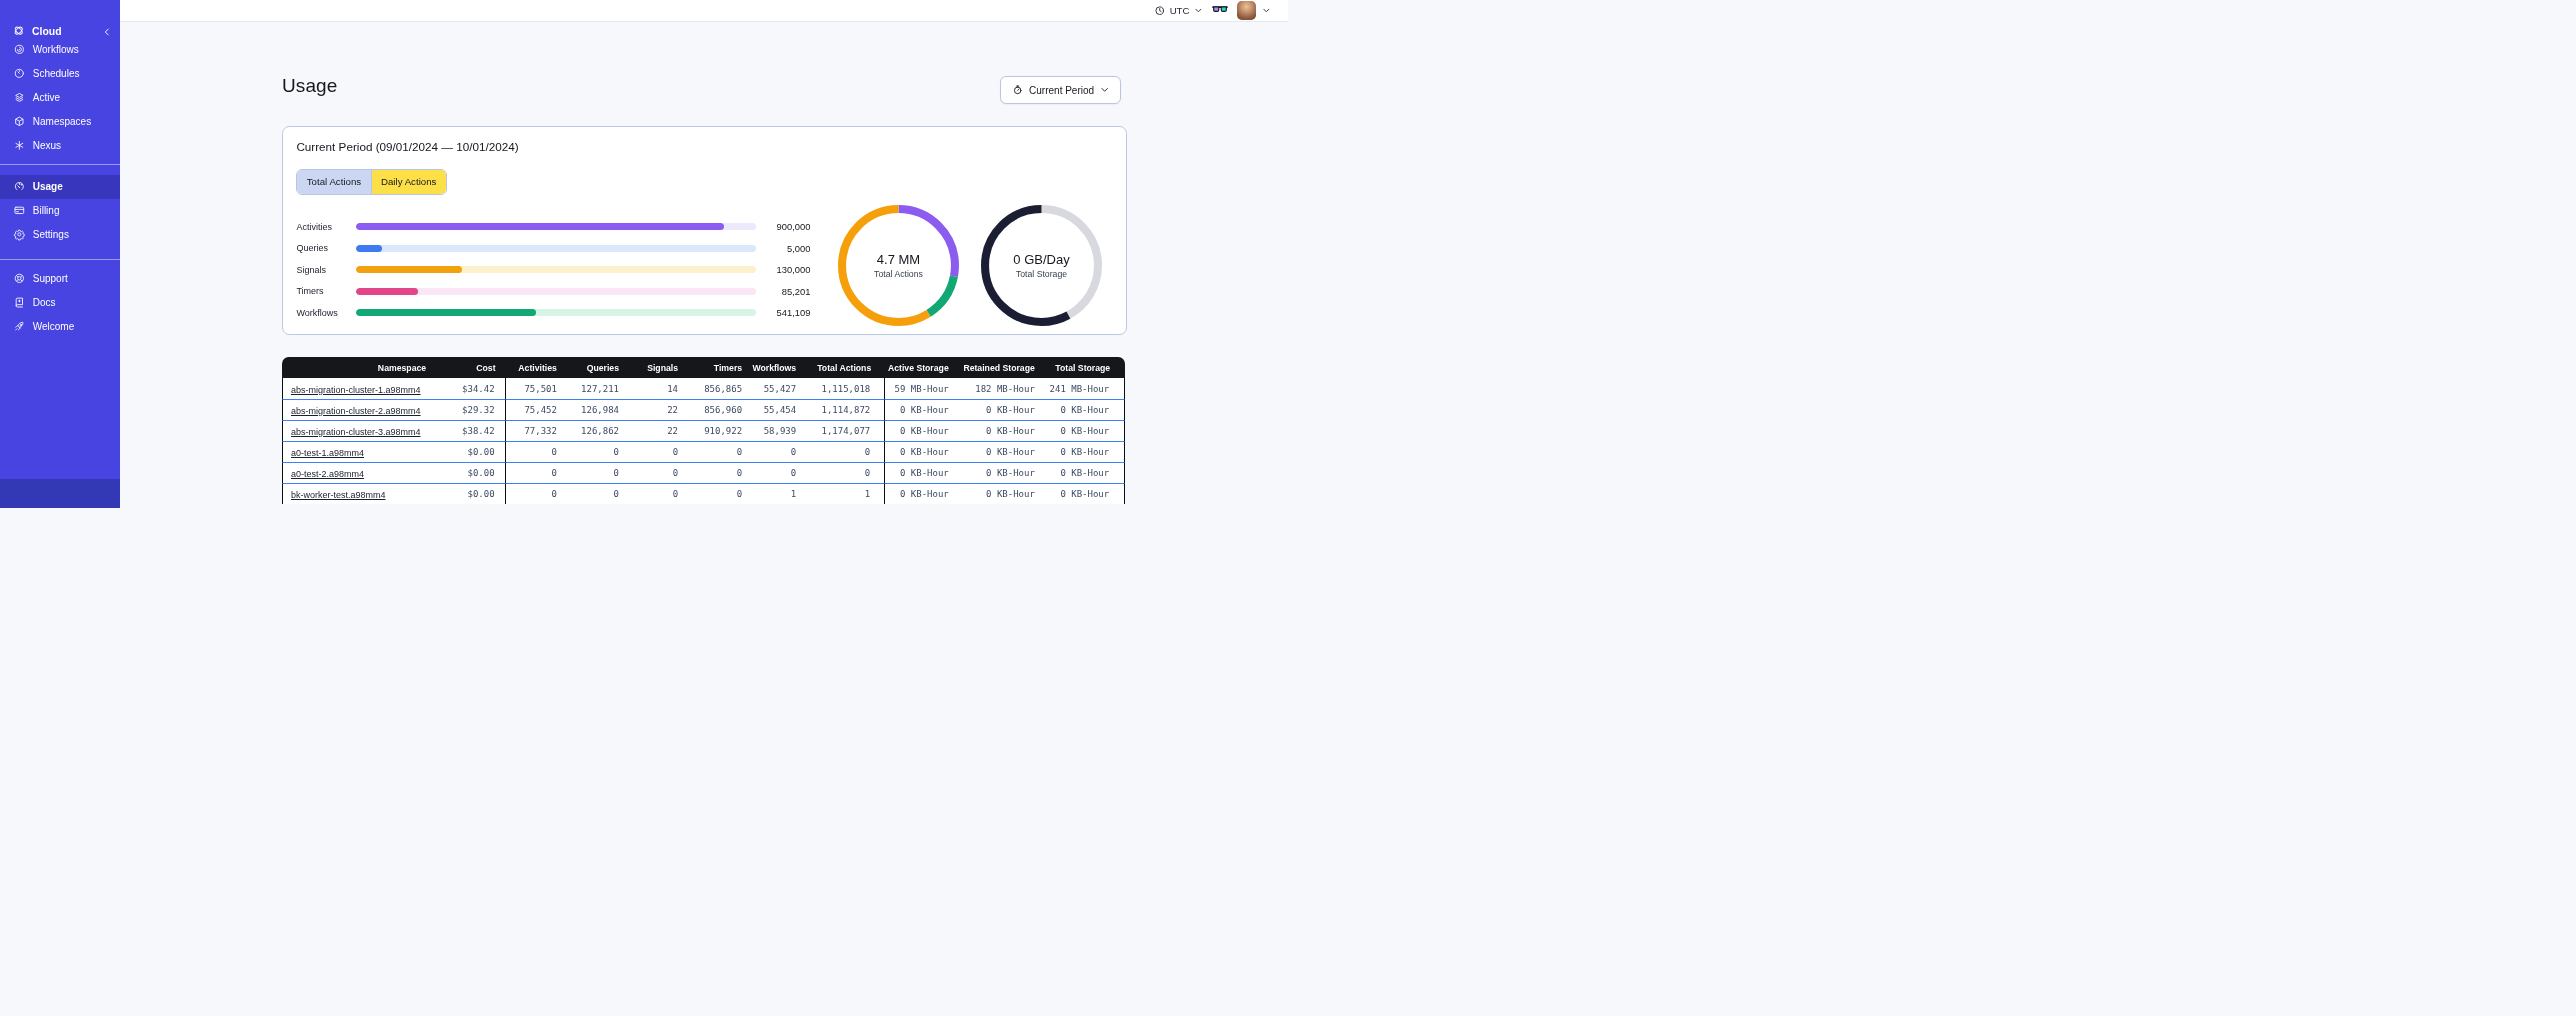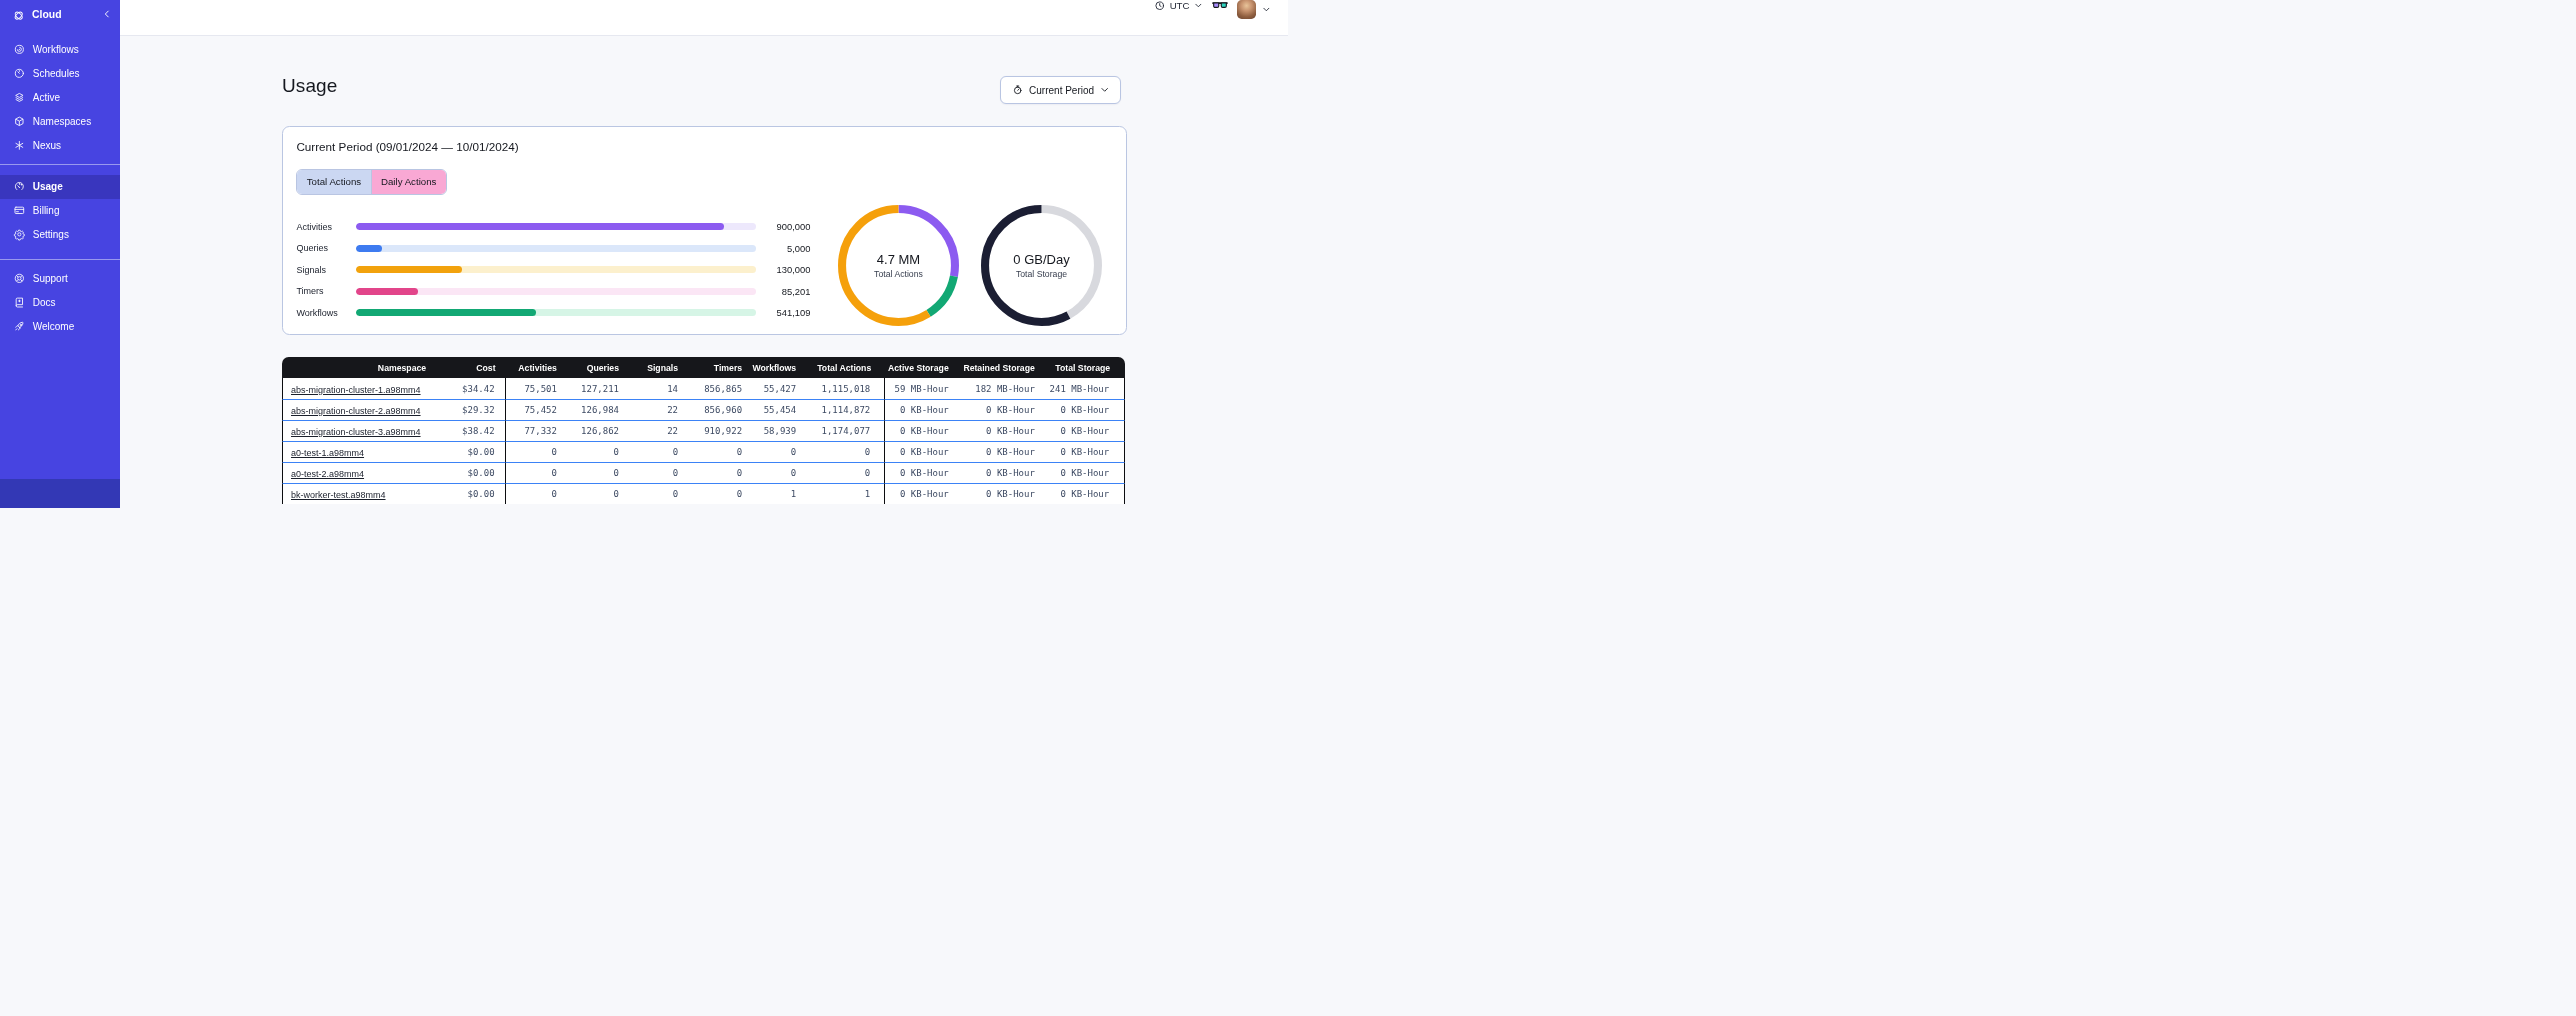--- a/index.html
+++ b/index.html
@@ -2,52 +2,52 @@
 <html style="font-size:10.7px"><head>
 <meta charset="utf-8">
 <style>
   * { margin:0; padding:0; box-sizing:border-box; }
   html,body { width:1288px; height:508px; overflow:hidden; }
   body { font-family:"Liberation Sans","DejaVu Sans",sans-serif; background:#F7F8FB; color:#15181F; }
   svg { display:block; }
 
   
   .sidebar { position:absolute; left:0; top:0; width:120px; height:508px; background:#4744E1; color:#fff; padding-top:9.4px; z-index:3; }
-  .brand { height:28px; display:flex; align-items:flex-start; padding:0 8px 0 12px; gap:6.7px; font-size:10.4px; font-weight:700; }
+  .brand { height:28px; display:flex; align-items:flex-end; padding:0 8px 0 12px; gap:6.7px; font-size:10.4px; font-weight:700; }
   .brand .collapse { margin-left:auto; cursor:pointer; opacity:.95; }
   .nav-item { height:24px; display:flex; align-items:center; gap:7.4px; padding:0 8px 0 12.7px; font-size:10px; cursor:pointer; white-space:nowrap; }
   .nav-item .ico { width:12.7px; height:12.7px; flex:0 0 12.7px; color:#fff; opacity:.96; }
   .nav-item.active { background:#3936BE; font-weight:700; }
   .sb-divider { height:0.7px; background:rgba(235,238,252,.5); }
   .sb-divider.d1 { margin-top:6.7px; }
   .sb-divider.d2 { margin-top:12px; }
   .grp-account { margin-top:10px; }
   .grp-footer { margin-top:6.7px; }
   .sb-bottom { position:absolute; left:0; bottom:0; width:100%; height:29px; background:#3338B5; }
 
   
   .main { position:absolute; left:120px; top:0; width:1168px; height:508px; }
-  .topbar { position:absolute; left:0; top:0; width:100%; height:36px; background:#fff; border-bottom:0.7px solid #E6E8F0; display:flex; align-items:flex-start; justify-content:flex-end; padding-right:17.4px; gap:9px; }
+  .topbar { position:absolute; left:0; top:0; width:100%; height:22px; background:#fff; border-bottom:0.7px solid #E6E8F0; display:flex; align-items:center; justify-content:flex-end; padding-right:17.4px; gap:9px; }
   .tz { display:flex; align-items:center; gap:4.7px; cursor:pointer; color:#1F2533; font-size:9.7px; font-weight:500; }
   .glasses-btn { cursor:pointer; }
   .avatar-wrap { display:flex; align-items:center; gap:6px; cursor:pointer; }
   .avatar { width:19px; height:19px; border-radius:4.7px; background:
       radial-gradient(circle at 50% 30%, #E8C49A 0%, #C89470 32%, #8F5F40 68%, #6C4530 100%); }
 
   .page-title { position:absolute; left:162px; top:75px; font-size:19px; font-weight:500; color:#15181F; letter-spacing:0.1px; }
 
   .period-btn { position:absolute; left:880px; top:76px; height:28px; display:flex; align-items:center; gap:6px;
       background:#fff; border:1px solid #B9C5E2; border-radius:6px; padding:0 10.7px; cursor:pointer;
       font-size:10px; font-weight:500; color:#15181F; box-shadow:0 0.7px 1.3px rgba(30,40,90,.05); }
 
   
   .card { position:absolute; left:162px; top:126px; width:845px; height:209px; background:#fff; border:1px solid #BAC6E2; border-radius:7.4px; }
   .card-title { position:absolute; left:13.4px; top:13.4px; font-size:11.7px; font-weight:500; color:#15181F; }
   .tabs { position:absolute; left:13.4px; top:42px; display:inline-flex; border:1px solid #B9C5E2; border-radius:6px; overflow:hidden; background:#fff; height:25.5px; }
-  .tab { display:flex; align-items:center; padding:0 9.4px; font-size:9.7px; font-weight:500; color:#15181F; cursor:pointer; background:#f9a8d4; }
+  .tab { display:flex; align-items:center; padding:0 9.4px; font-size:9.7px; font-weight:500; color:#15181F; cursor:pointer; background:#fde047; }
   .tab:first-child { border-right:1px solid #B9C5E2; }
   .tab.active { background:#CBD7F2; }
 
   .bars { position:absolute; left:13.4px; top:89px; width:514px; }
   .bar-row { height:21.5px; display:flex; align-items:center; }
   .bar-label { width:60px; font-size:9px; color:#1A1F2B; }
   .bar-track { flex:1; height:7.4px; border-radius:4px; overflow:hidden; position:relative; }
   .bar-fill { position:absolute; left:0; top:0; bottom:0; border-radius:4px; }
   .bar-value { width:54px; text-align:right; font-size:9.4px; color:#15181F; }
 

